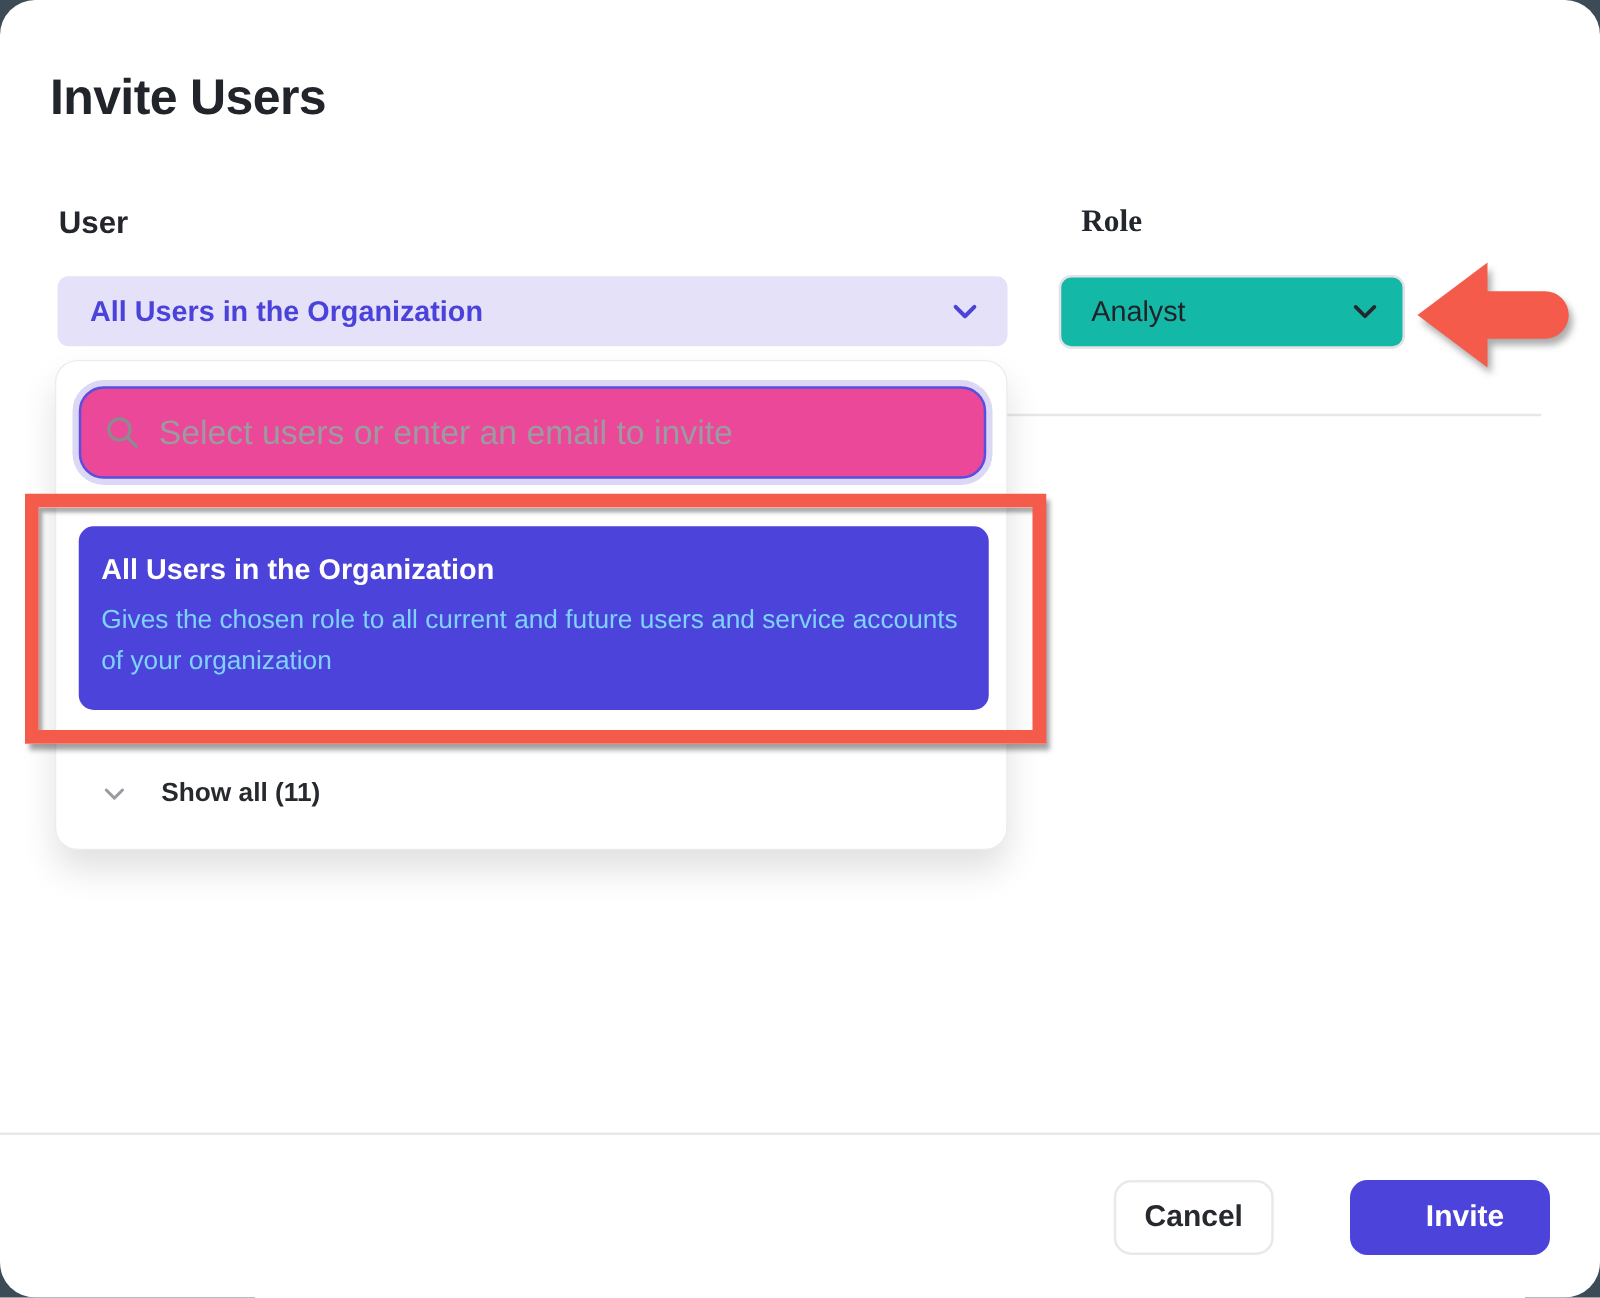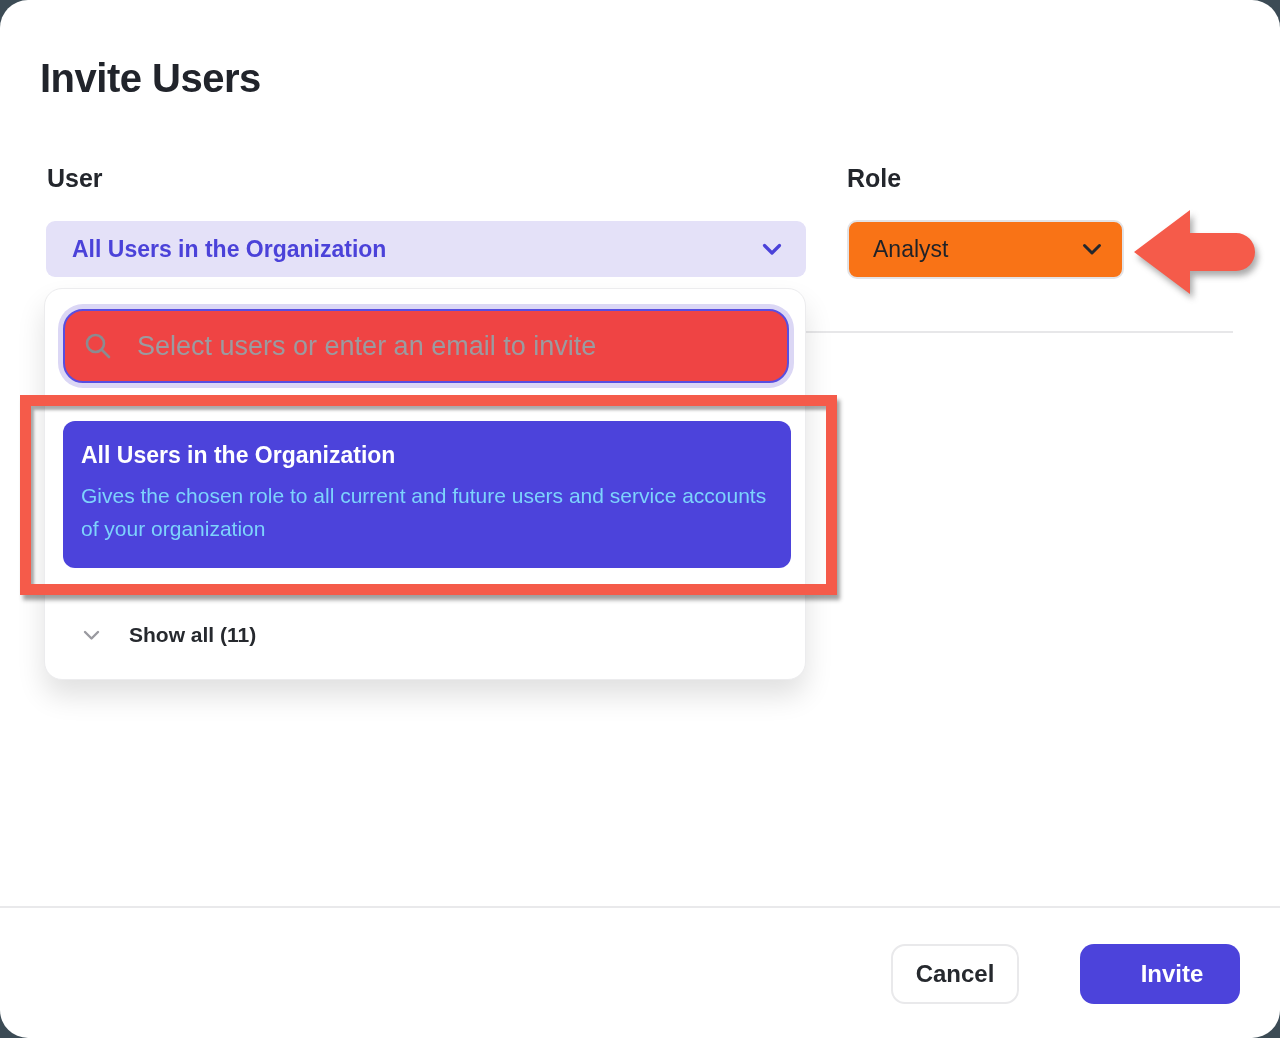--- a/index.html
+++ b/index.html
@@ -24,21 +24,21 @@
     letter-spacing: -0.5px;
     color: #21242b;
   }
   .field-label {
     position: absolute;
     font-size: 25px;
     font-weight: 700;
     color: #23262c;
   }
   .user-label { left: 47px; top: 164px; }
-  .role-label { left: 847px; top: 164px; }
+  .role-label { left: 865px; top: 164px; font-family: Liberation Serif, serif; }
 
   .user-trigger {
     position: absolute;
     left: 46px; top: 221px;
     width: 760px; height: 56px;
     background: #e4e1f8;
     border-radius: 9px;
     display: flex;
     align-items: center;
     justify-content: space-between;
@@ -47,21 +47,21 @@
   }
   .user-trigger .value {
     font-size: 23px;
     font-weight: 700;
     color: #4b42d9;
   }
   .role-select {
     position: absolute;
     left: 847px; top: 220px;
     width: 277px; height: 59px;
-    background: #f97316;
+    background: #14b8a6;
     border: 2px solid #e3e3e6;
     border-radius: 10px;
     display: flex;
     align-items: center;
     justify-content: space-between;
     padding: 0 20px 0 24px;
     cursor: pointer;
   }
   .role-select .value {
     font-size: 23px;
@@ -83,28 +83,28 @@
     background: #ffffff;
     border: 1px solid #ececee;
     border-radius: 18px;
     box-shadow: 0 16px 28px rgba(0,0,0,0.12);
     z-index: 2;
   }
   .search-box {
     position: absolute;
     left: 18px; top: 20px;
     width: 726px; height: 74px;
-    background: #ef4444;
+    background: #ec4899;
     border: 2.5px solid #584ee0;
     border-radius: 20px;
     box-shadow: 0 0 0 5px #dbd7f5;
     display: flex;
     align-items: center;
     padding-left: 18px;
-    gap: 24px;
+    gap: 14px;
   }
   .search-box input {
     flex: 1;
     border: none;
     outline: none;
     background: transparent;
     font-family: "Liberation Sans", sans-serif;
     font-size: 27px;
     color: #33363c;
   }

